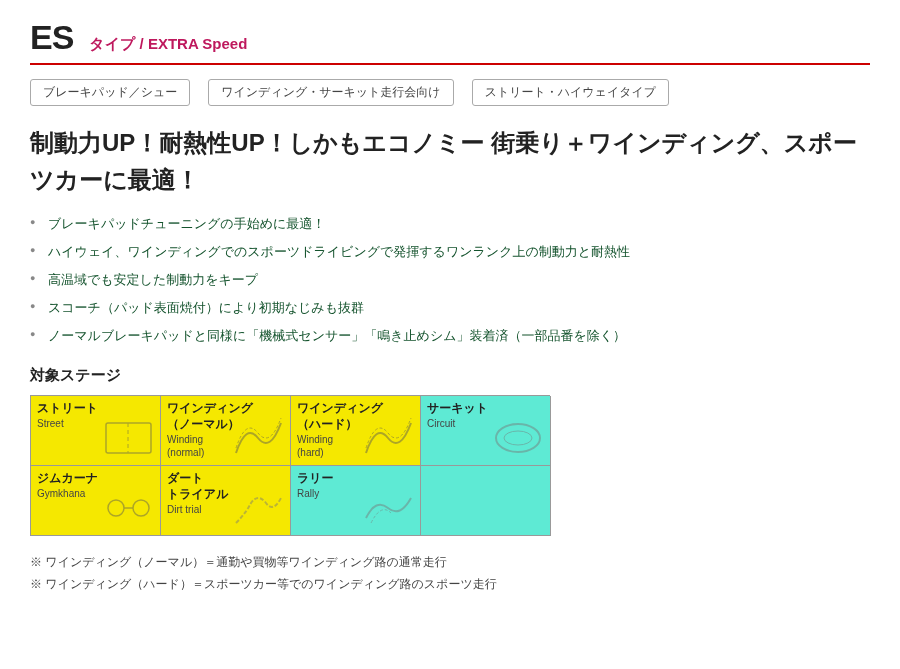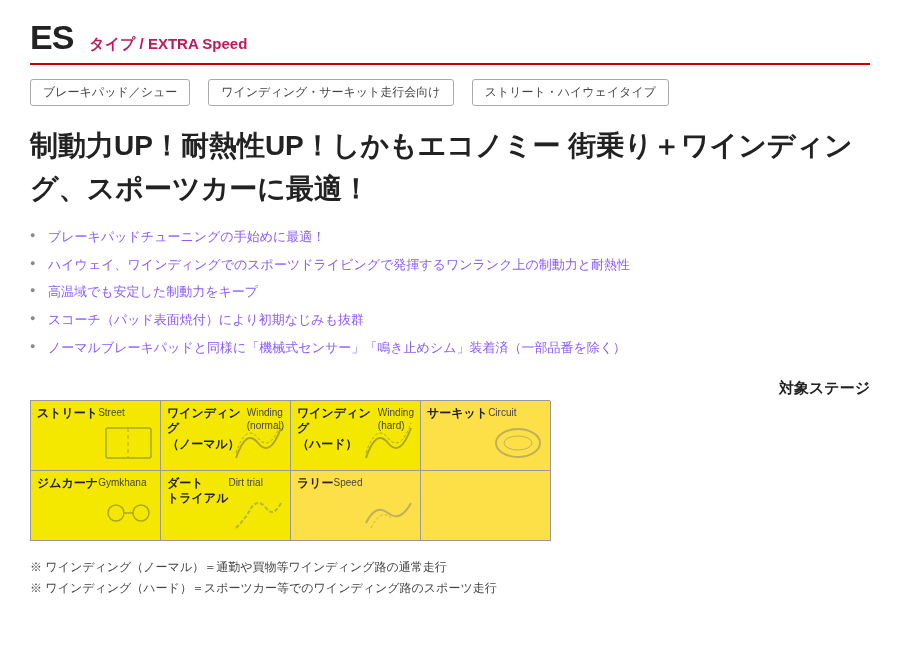--- a/index.html
+++ b/index.html
@@ -45,83 +45,83 @@
       border: 1px solid #aaa;
       border-radius: 3px;
       padding: 4px 12px;
       font-size: 12px;
       color: #444;
       background: #fff;
     }
 
     
     .main-heading {
-      font-size: 28px;
+      font-size: 24px;
       font-weight: bold;
       color: #222;
       line-height: 1.55;
       margin-bottom: 16px;
     }
 
     
     .feature-list {
       list-style: none;
       margin-bottom: 20px;
     }
     .feature-list li {
       position: relative;
       padding-left: 18px;
       margin-bottom: 7px;
       font-size: 13px;
       line-height: 1.6;
-      color: #8b5cf6;
+      color: #14532d;
     }
     .feature-list li::before {
       content: "●";
       position: absolute;
       left: 0;
       top: 0;
       font-size: 9px;
       color: #888;
       line-height: 1.9;
     }
 
     
     .section-heading {
       font-size: 15px;
       font-weight: bold;
       color: #222;
-      margin-bottom: 2px;
-      text-align: right;
+      margin-bottom: 10px;
     }
 
     
     .stage-grid {
       display: grid;
       grid-template-columns: repeat(4, 130px);
       grid-template-rows: auto auto;
       border-top: 1px solid #999;
       border-left: 1px solid #999;
       width: 520px;
       margin-bottom: 16px;
     }
     .stage-cell {
       border-right: 1px solid #999;
       border-bottom: 1px solid #999;
       padding: 5px 6px;
       min-height: 70px;
       position: relative;
       display: flex;
+      flex-direction: column;
       justify-content: flex-start;
     }
     .stage-cell.active {
       background: #f5e800;
     }
     .stage-cell.inactive {
-      background: #fde047;
+      background: #5eead4;
     }
     .stage-label-jp {
       font-size: 12px;
       font-weight: bold;
       color: #222;
       line-height: 1.3;
     }
     .stage-label-en {
       font-size: 10px;
       color: #444;
@@ -211,21 +211,21 @@
     </div>
     <div class="stage-cell active">
       <div class="stage-label-jp">ダート<br>トライアル</div>
       <div class="stage-label-en">Dirt trial</div>
       <div style="position: absolute; right: 4px; bottom: 4px; opacity: 0.45;"><svg width="55" height="40" viewBox="0 0 55 40">
           <path d="M5 35 Q15 25 20 15 Q27 5 35 15 Q42 25 50 10" fill="none" stroke="#777" stroke-width="2" stroke-dasharray="4,2"></path>
         </svg></div>
     </div>
     <div class="stage-cell inactive">
       <div class="stage-label-jp">ラリー</div>
-      <div class="stage-label-en">Speed</div>
+      <div class="stage-label-en">Rally</div>
       <div style="position: absolute; right: 4px; bottom: 4px; opacity: 0.45;"><svg width="55" height="40" viewBox="0 0 55 40">
           <path d="M5 30 Q15 10 27 20 Q39 30 50 10" fill="none" stroke="#777" stroke-width="2"></path>
           <path d="M10 35 Q20 15 30 25" fill="none" stroke="#777" stroke-width="1" stroke-dasharray="3,2"></path>
         </svg></div>
     </div>
     <div class="stage-cell inactive"></div>
   </div>
 
 <div class="notes">
 

